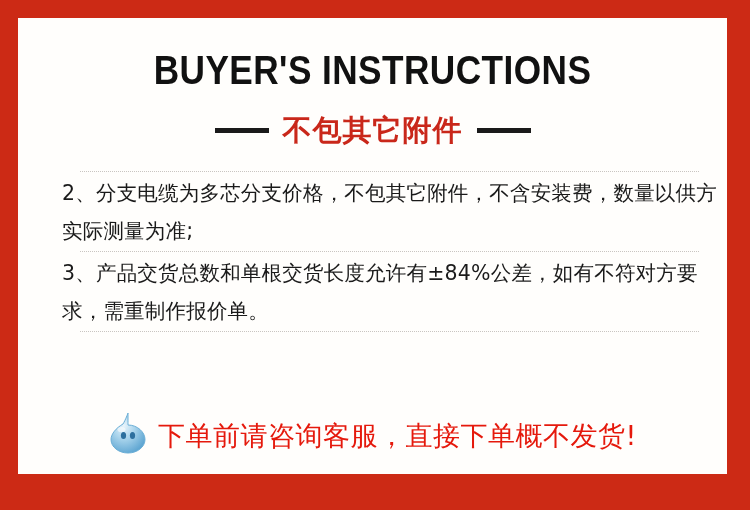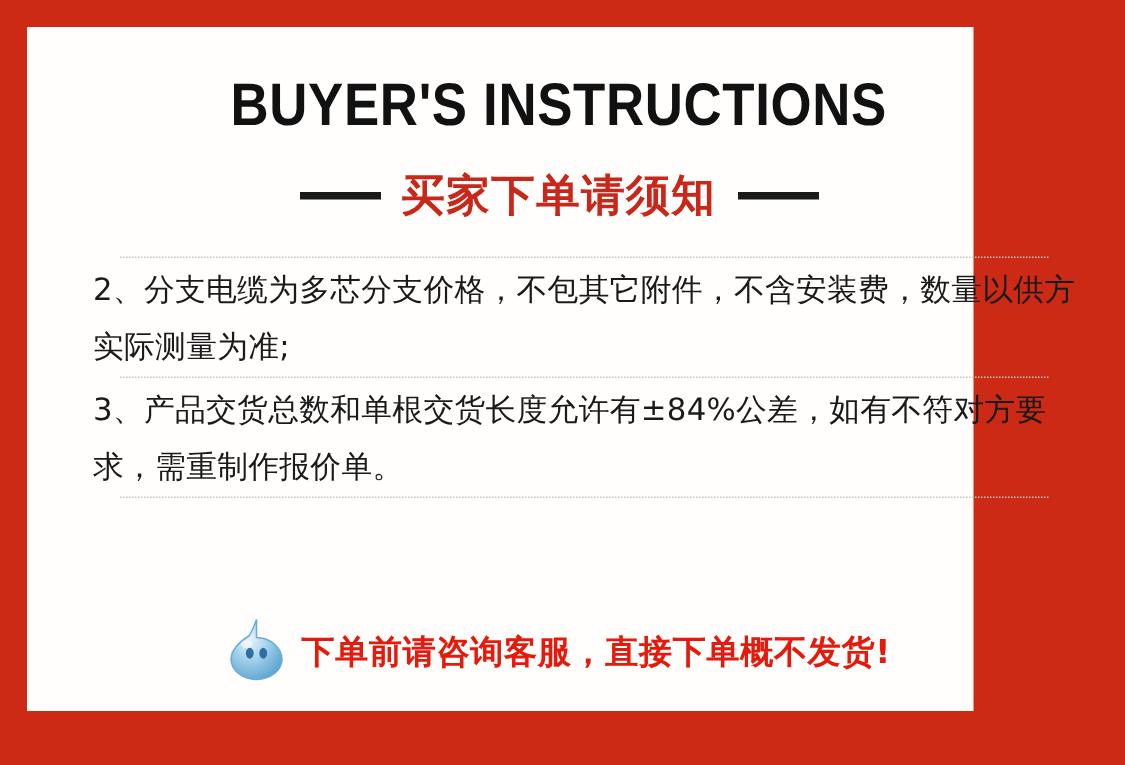--- a/index.html
+++ b/index.html
@@ -20,21 +20,21 @@
     height: 510px;
     background: #cc2a15;
     box-sizing: border-box;
   }
 
   
   #panel {
     position: absolute;
     left: 18px;
     top: 18px;
-    width: 631px;
+    width: 709px;
     height: 456px;
     background: #fffefc;
     box-sizing: border-box;
   }
 
   
   .title-en {
     position: absolute;
     left: 0;
     top: 30px;
@@ -107,40 +107,40 @@
     left: 0;
     top: 394px;
     width: 709px;
     display: flex;
     align-items: center;
     justify-content: center;
     gap: 10px;
   }
   .footer-text {
     font-family: "DejaVu Sans", "Liberation Sans", sans-serif;
-    font-weight: 700;
-    font-size: 22px;
+    font-weight: 400;
+    font-size: 27px;
     color: #e5190c;
     letter-spacing: 0.5px;
     white-space: nowrap;
     line-height: 1;
   }
   .drop-icon { flex: none; display: block; }
 </style>
 </head>
 <body>
 
 <div id="poster">
   <div id="panel">
 
     <div class="title-en">BUYER'S INSTRUCTIONS</div>
 
     <div class="subtitle-row">
       <span class="sub-dash"></span>
-      <span class="subtitle-cn">买家下单请须知</span>
+      <span class="subtitle-cn">不包其它附件</span>
       <span class="sub-dash"></span>
     </div>
 
     <div id="body-block">
 
 
       <div class="dotline"></div>
 
       <div class="para">
         <span>2、</span><span>分支电缆为多芯分支价格，不包其它附件，不含安装费，数量以供方实际测量为准;</span>

